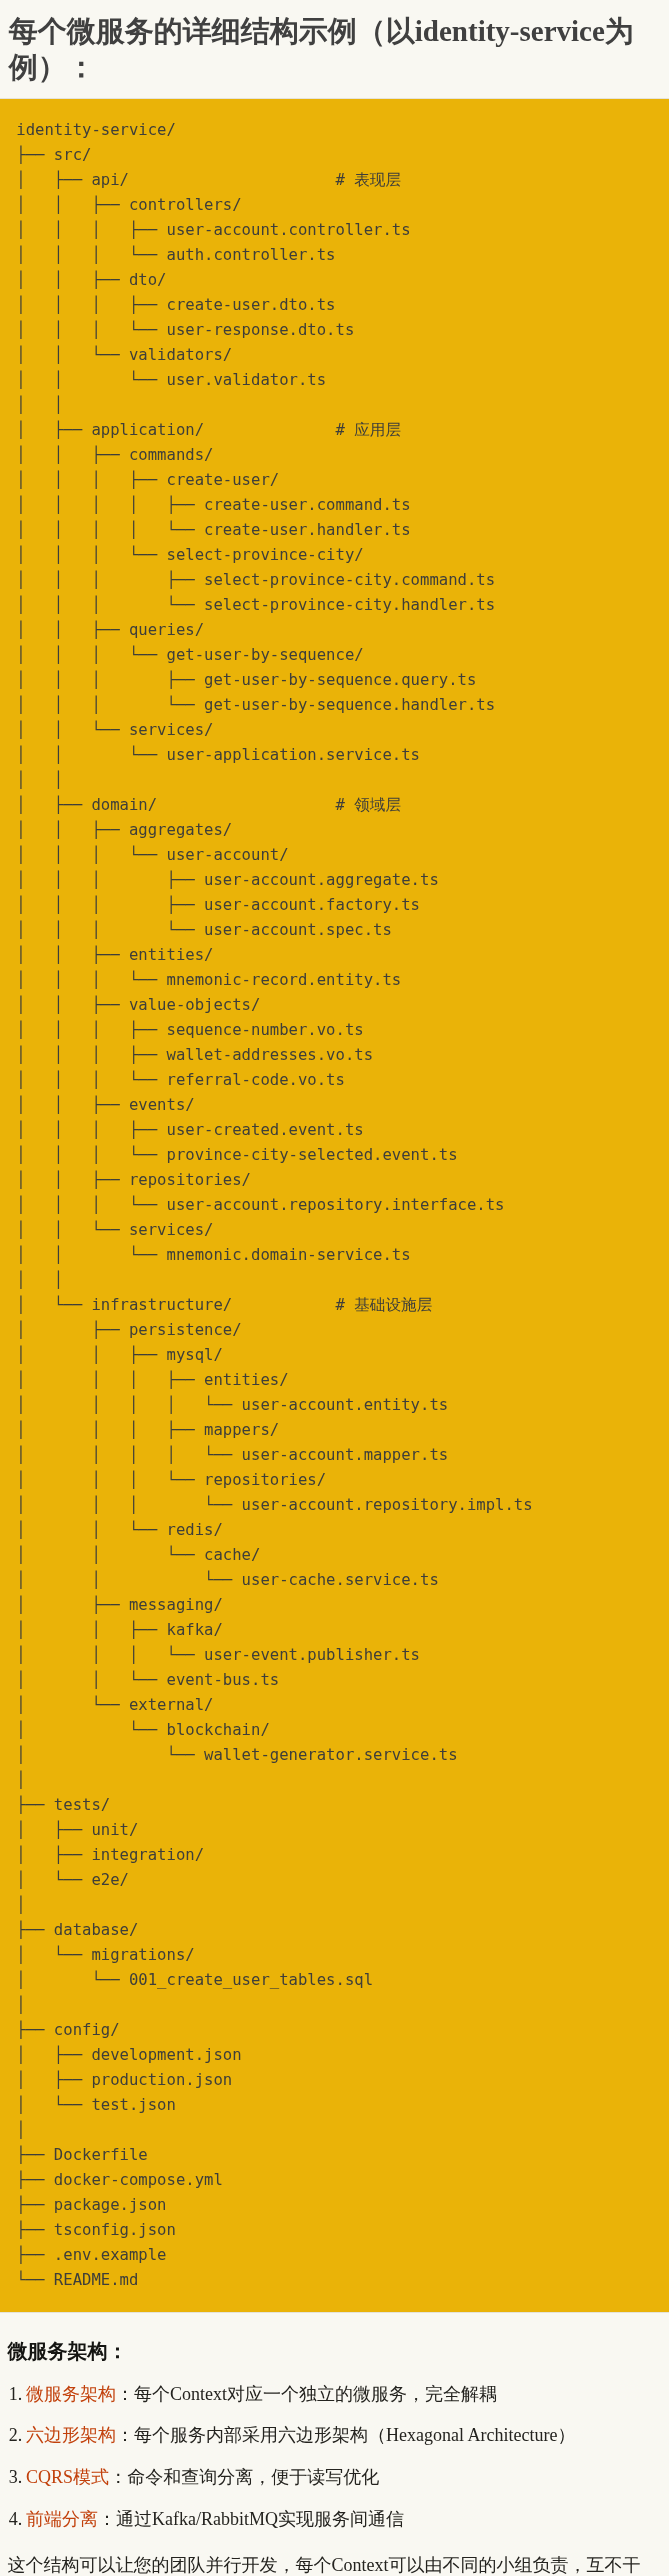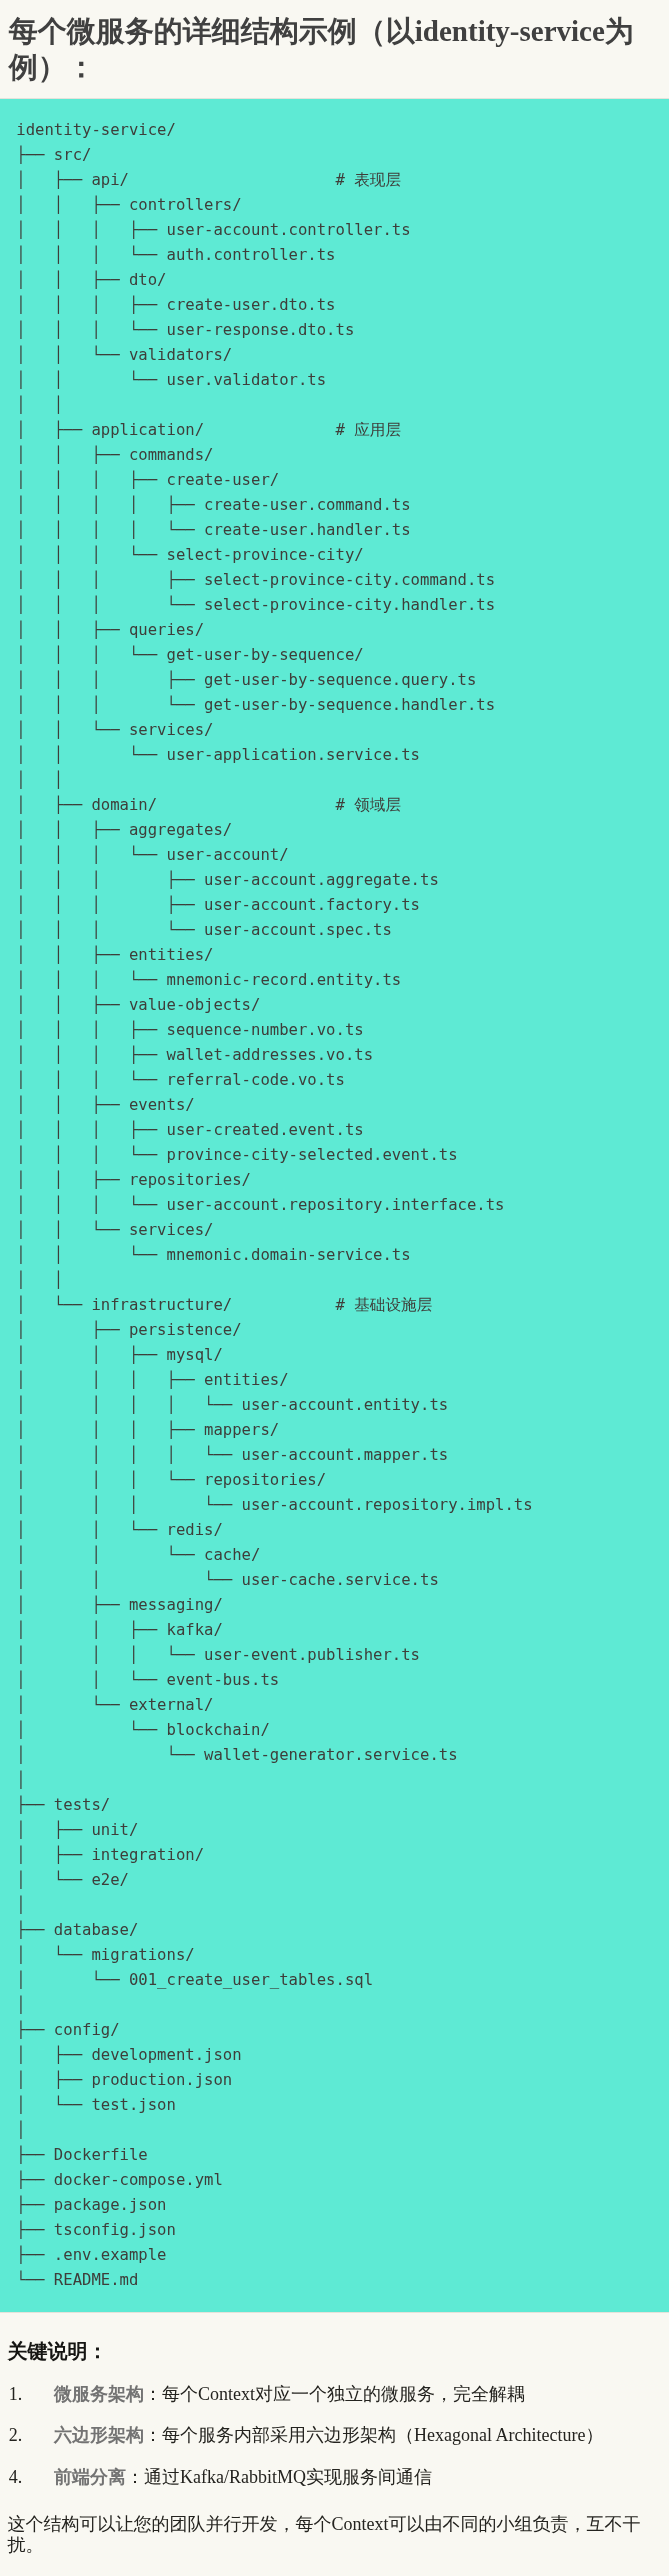--- a/index.html
+++ b/index.html
@@ -20,21 +20,21 @@
   }
   .doc-title {
     font-size: 29px;
     line-height: 1.25;
     font-weight: 700;
     color: #404040;
     margin: 3.8px 0 12.5px 1.3px;
   }
   .codeblock {
     margin: 0 -7.5px;
-    background: #5eead4;
+    background: #eab308;
     border-top: 1.3px solid #e5e3db;
     border-bottom: 1.3px solid #e5e3db;
     padding: 19px 6.3px 19px 16.3px;
   }
   .codeblock pre {
     margin: 0;
     font-family: "DejaVu Sans Mono", monospace;
     font-size: 15.6px;
     line-height: 25px;
     color: #3e3e3a;
@@ -55,23 +55,22 @@
   .notes-list li {
     font-size: 18px;
     line-height: 1.15;
     margin-top: 21px;
     color: #24231f;
   }
   .note-num {
     margin-right: 3.8px;
   }
   .note-term {
-    font-weight: 700;
-    color: #737373;
-    margin-left: 28px;
+    font-weight: 400;
+    color: #c2410c;
   }
   .closing {
     font-size: 18px;
     line-height: 1.2;
     margin: 26px 0 0 0;
     color: #24231f;
   }
 </style>
 </head>
 <body>
@@ -163,24 +162,25 @@
 │   └── test.json
 │
 ├── Dockerfile
 ├── docker-compose.yml
 ├── package.json
 ├── tsconfig.json
 ├── .env.example
 └── README.md</pre>
   </div>
 
-  <h2 class="notes-heading">关键说明：</h2>
+  <h2 class="notes-heading">微服务架构：</h2>
 
   <ol class="notes-list">
     <li><span class="note-num">1.</span><span class="note-term">微服务架构</span><span class="note-sep">：</span><span class="note-text">每个Context对应一个独立的微服务，完全解耦</span></li>
     <li><span class="note-num">2.</span><span class="note-term">六边形架构</span><span class="note-sep">：</span><span class="note-text">每个服务内部采用六边形架构（Hexagonal Architecture）</span></li>
+    <li><span class="note-num">3.</span><span class="note-term">CQRS模式</span><span class="note-sep">：</span><span class="note-text">命令和查询分离，便于读写优化</span></li>
     <li><span class="note-num">4.</span><span class="note-term">前端分离</span><span class="note-sep">：</span><span class="note-text">通过Kafka/RabbitMQ实现服务间通信</span></li>
   </ol>
 
   <p class="closing">这个结构可以让您的团队并行开发，每个Context可以由不同的小组负责，互不干扰。</p>
 
 </div>
 
 
 </body></html>

